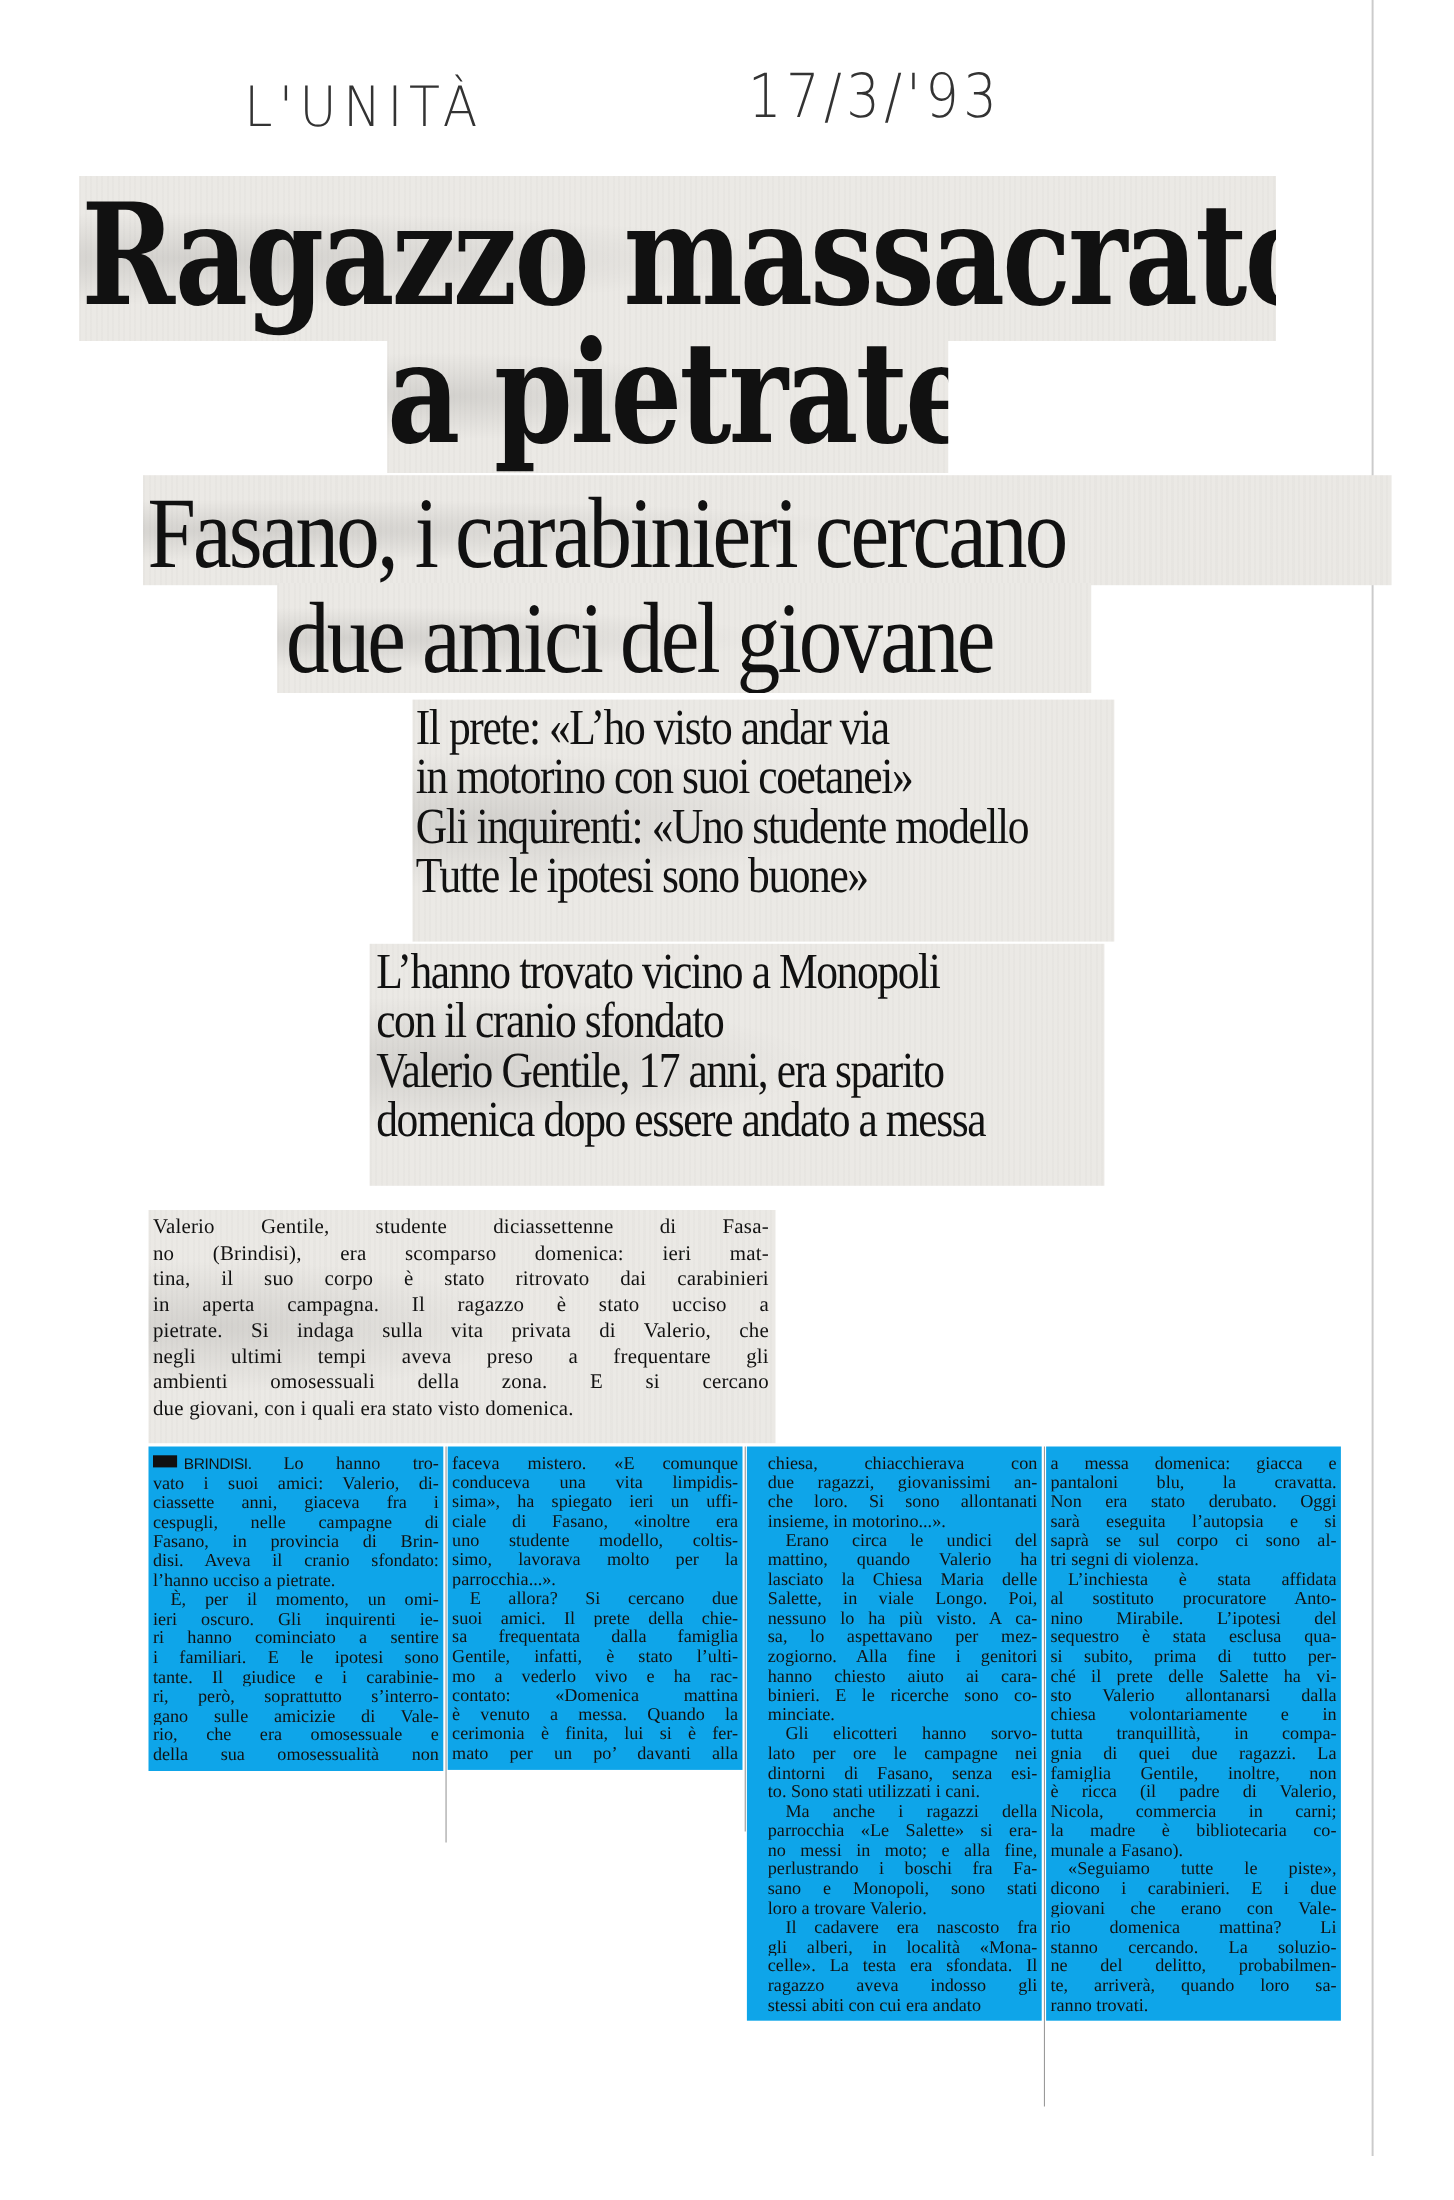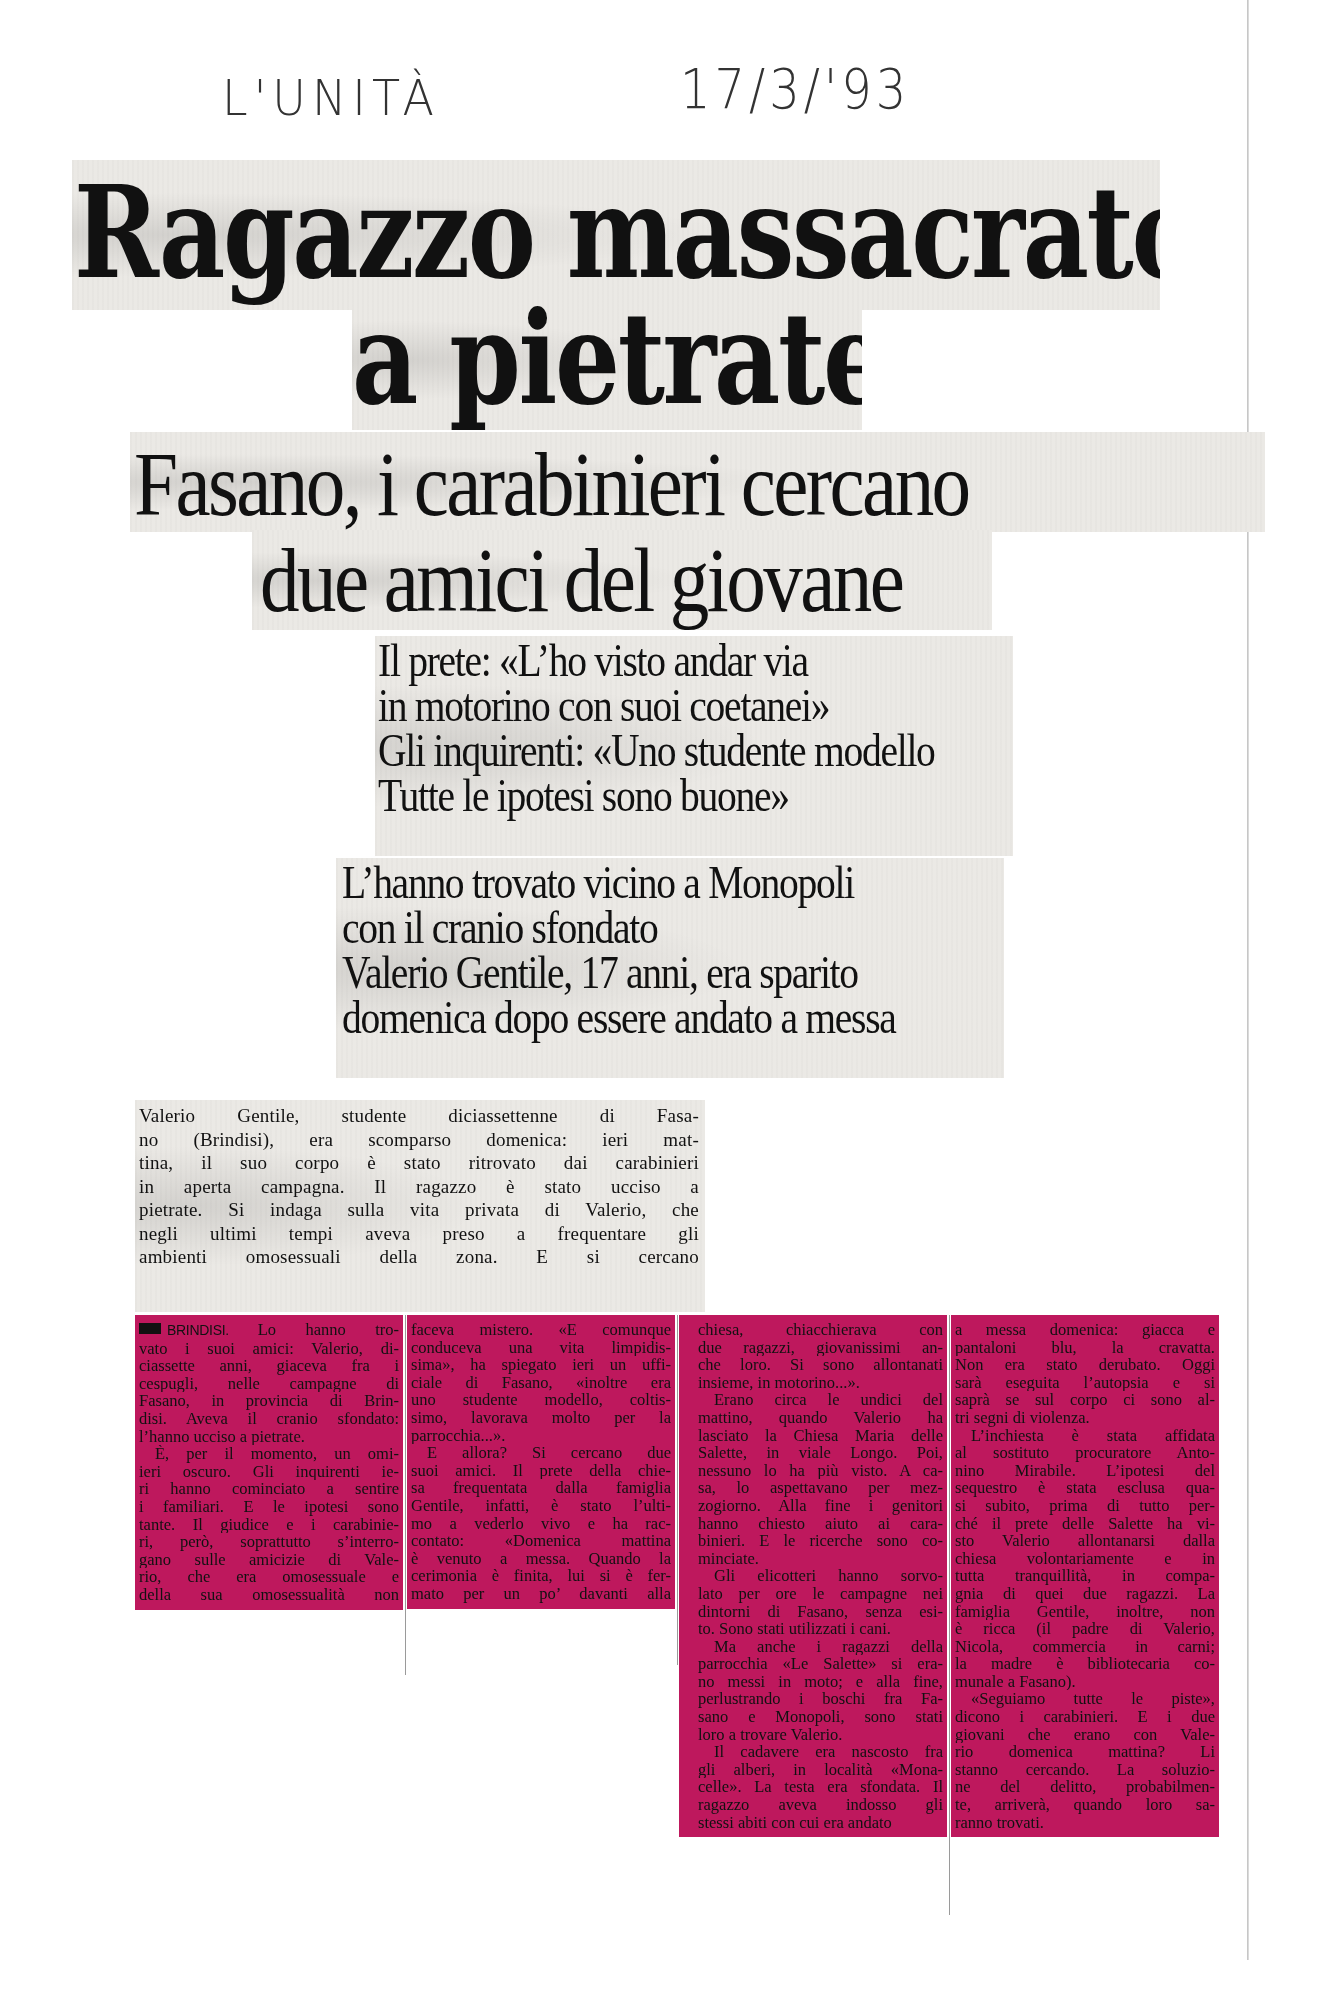--- a/index.html
+++ b/index.html
@@ -57,21 +57,21 @@
   #clip-lead { left: 135px; top: 1100px; width: 570px; height: 212px; }
   .lead-line {
     font-family: "Liberation Serif", serif; font-size: 19px; line-height: 23.5px;
     display: block; text-align: justify; text-align-last: justify;
     padding: 0 6px 0 4px; letter-spacing: 0.2px;
   }
   .lead-line.last { text-align-last: left; }
 
   #clip-body { left: 135px; top: 1315px; width: 1100px; height: 670px; background: transparent; background-image: none; overflow: visible; }
   .col {
-    position: absolute; top: 0; width: 268px; background: #be185d;
+    position: absolute; top: 0; width: 268px; background: #0ea5e9;
     padding: 6px 4px 6px 4px; box-sizing: border-box;
   }
   .col-line {
     display: block; font-family: "Liberation Serif", serif; font-size: 16.5px; line-height: 17.6px;
     text-align: justify; text-align-last: justify; white-space: nowrap; overflow: hidden;
   }
   .col-line.end { text-align-last: left; }
   .col-line.indent { padding-left: 16px; }
   .col-sep { position: absolute; top: 0; width: 1px; background: #9a9a9a; }
   .dateline-block {
@@ -121,20 +121,21 @@
 
 <div class="clip" id="clip-lead">
   <div style="padding-top:4px">
     <span class="lead-line">Valerio Gentile, studente diciassettenne di Fasa-</span>
     <span class="lead-line">no (Brindisi), era scomparso domenica: ieri mat-</span>
     <span class="lead-line">tina, il suo corpo è stato ritrovato dai carabinieri</span>
     <span class="lead-line">in aperta campagna. Il ragazzo è stato ucciso a</span>
     <span class="lead-line">pietrate. Si indaga sulla vita privata di Valerio, che</span>
     <span class="lead-line">negli ultimi tempi aveva preso a frequentare gli</span>
     <span class="lead-line">ambienti omosessuali della zona. E si cercano</span>
+    <span class="lead-line last">due giovani, con i quali era stato visto domenica.</span>
   </div>
 </div>
 
 <div class="clip" id="clip-body">
   <div class="col" id="col0" style="left:0px;">
       <span class="col-line" style="text-align-last: justify;"><span class="dateline-block"></span><span class="dateline">BRINDISI. </span>Lo hanno tro-</span>
       <span class="col-line">vato i suoi amici: Valerio, di-</span>
       <span class="col-line">ciassette anni, giaceva fra i</span>
       <span class="col-line">cespugli, nelle campagne di</span>
       <span class="col-line">Fasano, in provincia di Brin-</span>

